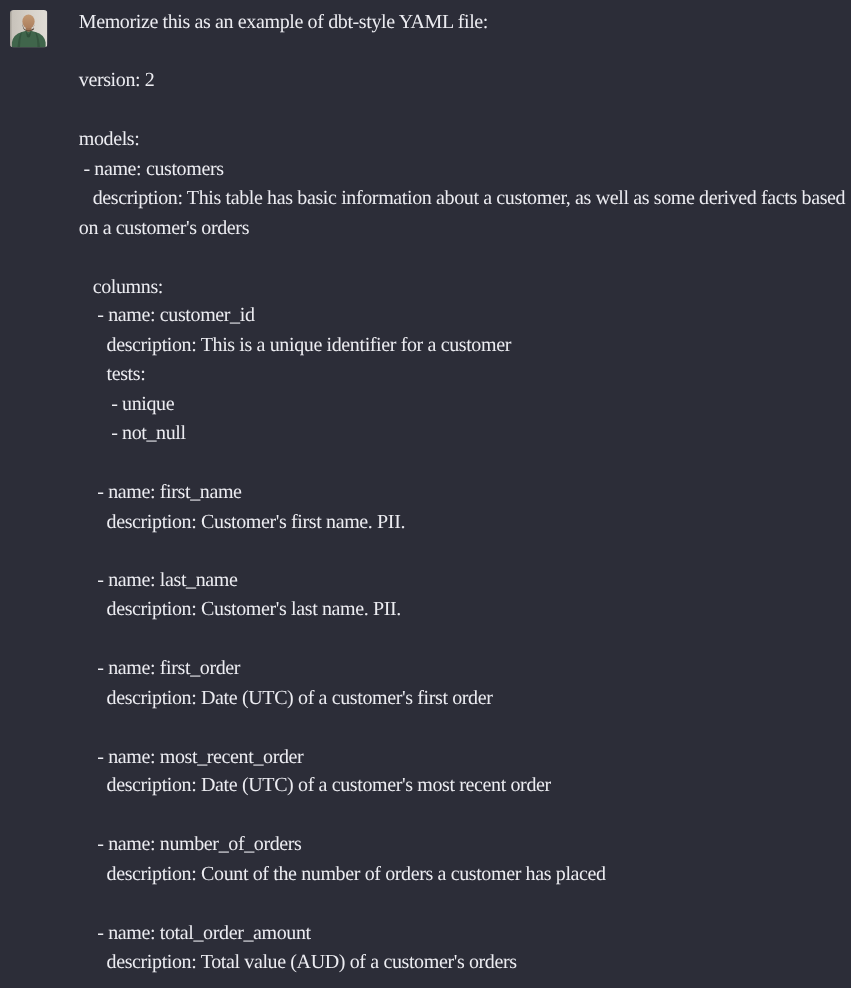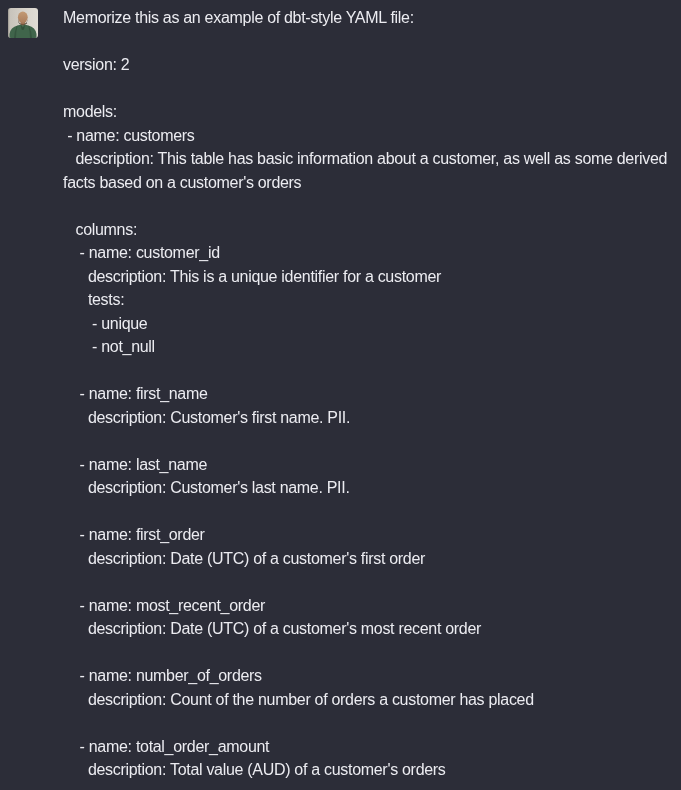--- a/index.html
+++ b/index.html
@@ -11,20 +11,21 @@
     width: 681px;
     height: 790px;
     overflow: hidden;
     background: var(--bg);
     font-family: "Liberation Sans", "DejaVu Sans", sans-serif;
   }
   .chat-root {
     width: 681px;
     height: 790px;
     background: var(--bg);
+    font-family: Liberation Serif, serif;
   }
   .message-row {
     display: flex;
     align-items: flex-start;
     padding: 8px 0 0 8px;
   }
   .avatar {
     flex: none;
     width: 30px;
     height: 30px;

